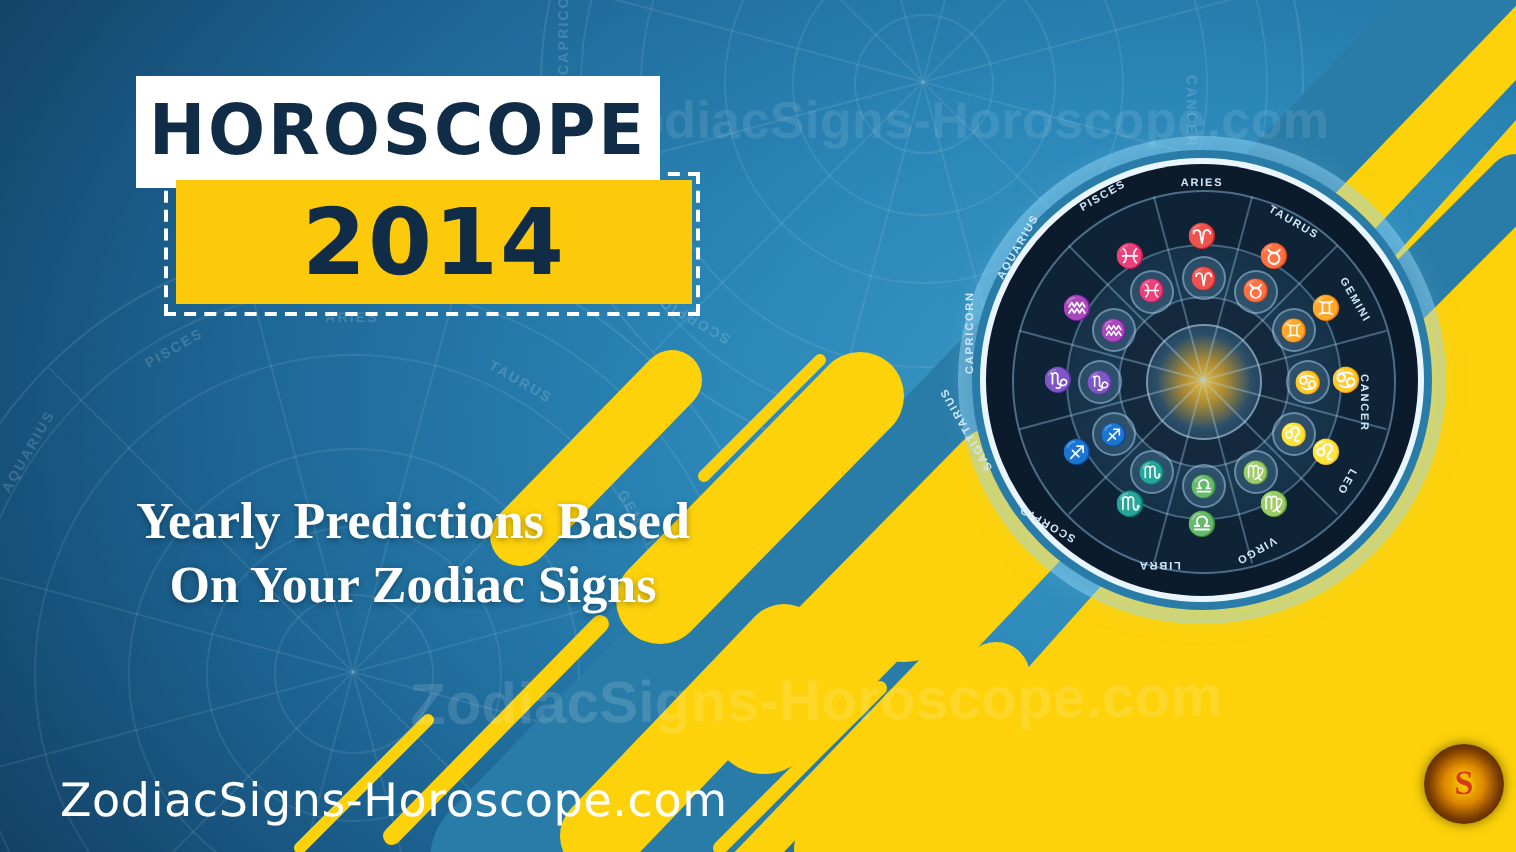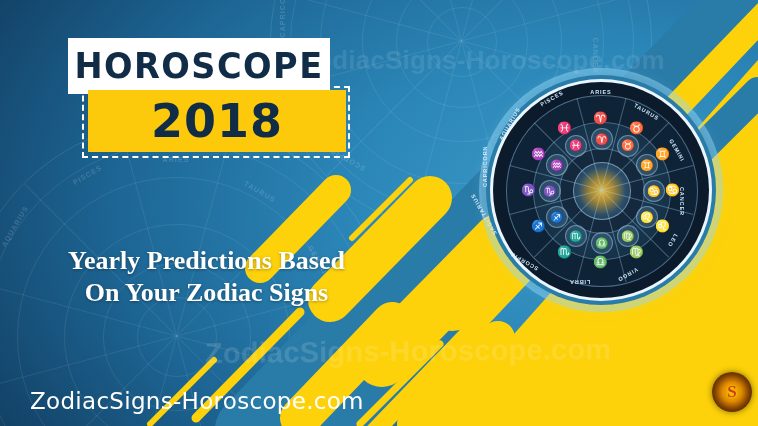--- a/index.html
+++ b/index.html
@@ -367,21 +367,21 @@
         <div class="mw-glyph2" style="left: 82px; top: 62.9667px;">♓</div>
       </div>
   </div>
 
   <div id="lockup">
     <div id="dashbox"></div>
     <div id="whitebar">
       <div id="horoscope">HOROSCOPE</div>
     </div>
     <div id="yellowbar">
-      <div id="year">2018</div>
+      <div id="year">2014</div>
     </div>
   </div>
 
   <div id="subtitle">
     <div>Yearly Predictions Based</div>
     <div>On Your Zodiac Signs</div>
   </div>
 
   <div id="siteurl">ZodiacSigns-Horoscope.com</div>
 

